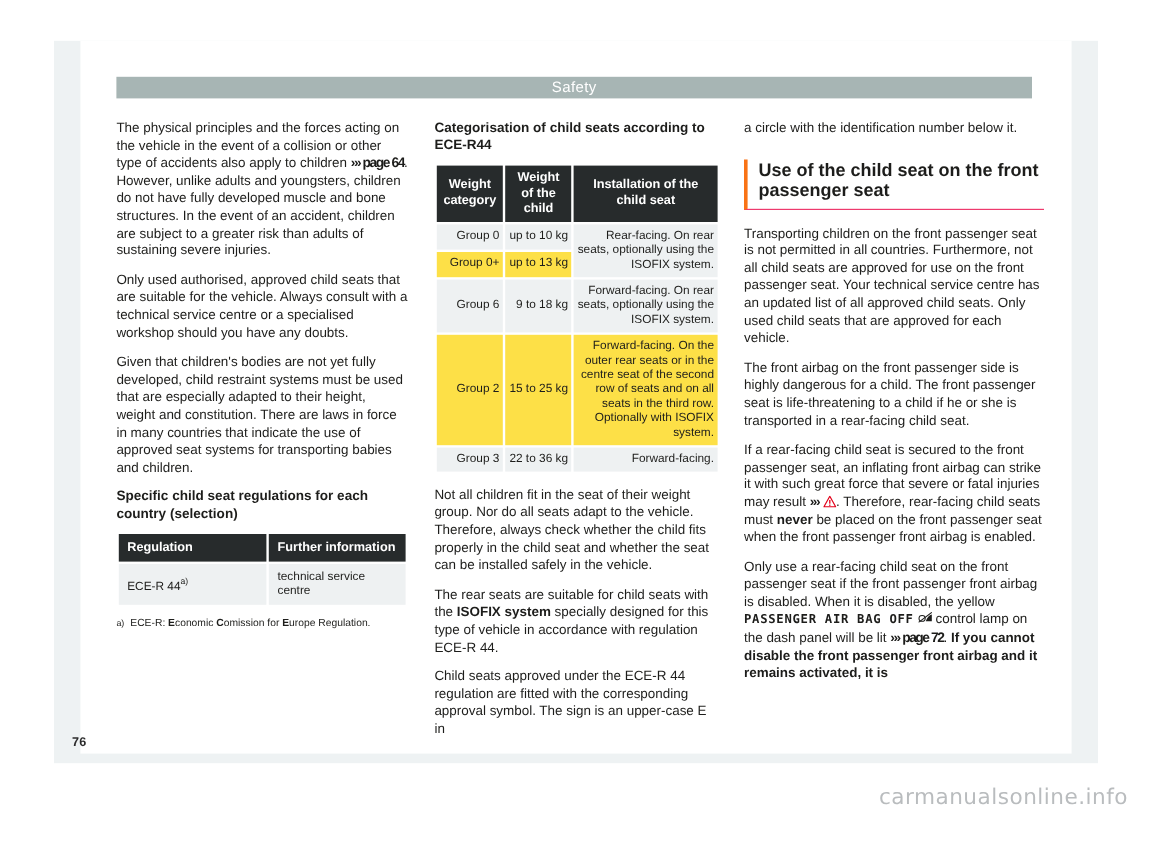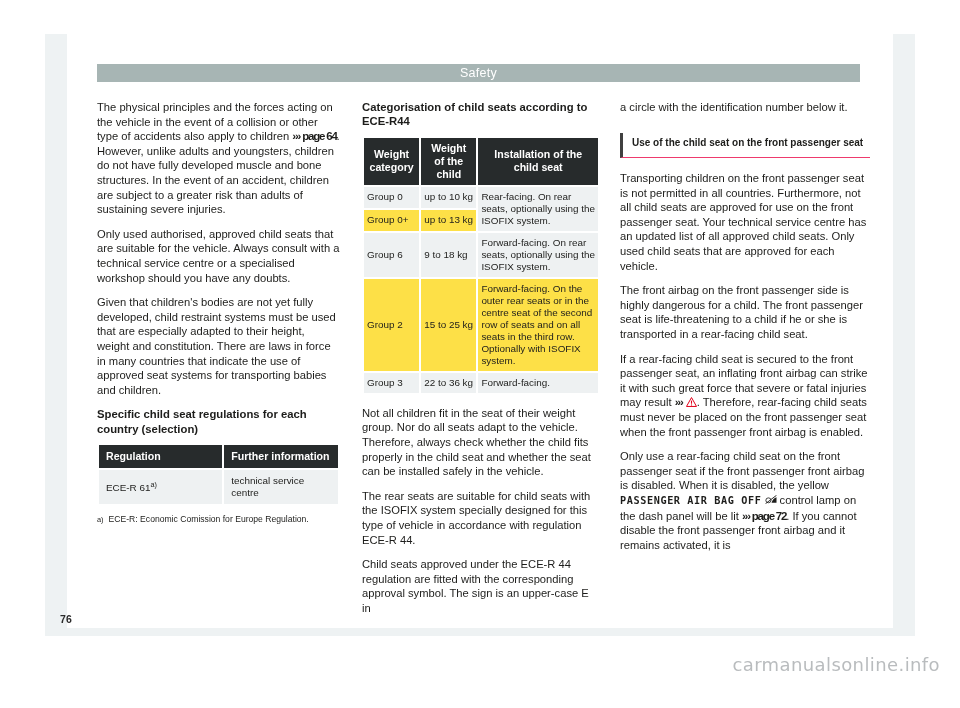--- a/index.html
+++ b/index.html
@@ -44,36 +44,36 @@
     position:absolute;top:100px;
     font-size:11.2px;line-height:14.6px;color:#1d1d1b;
     text-align:left;
   }
   #col-1{left:97px;width:243px;}
   #col-2{left:362px;width:238px;}
   #col-3{left:620px;width:250px;}
 
   p{margin:0 0 10px 0;}
   p:last-child{margin-bottom:0;}
-  b,strong{font-weight:normal;}
+  b,strong{font-weight:bold;}
 
   h3.sub{
     margin:0 0 7px 0;font-size:11.3px;line-height:14.4px;
     font-weight:bold;color:#1d1d1b;
   }
   h3.sub.spaced{margin-top:4px;}
 
   
   .sect-head{
     position:relative;
     margin:18px 0 13px 0;
     padding:2px 0 6px 9px;
-    border-left:3px solid #404040;
+    border-left:3px solid #f97316;
     border-bottom:1.6px solid #ee3a6d;
-    font-size:10px;line-height:16.5px;font-weight:bold;color:#1d1d1b;
+    font-size:15px;line-height:16.5px;font-weight:bold;color:#1d1d1b;
   }
 
   
   .ref{font-weight:bold;letter-spacing:-1.2px;font-size:11.5px;}
   .warn-tri{
     display:inline-block;color:#e2001a;font-size:11.5px;
     line-height:1;vertical-align:-1px;
   }
   .mono-sym{
     font-family:"DejaVu Sans Mono", monospace;font-weight:bold;
@@ -86,21 +86,21 @@
 
   
   table{border-collapse:separate;border-spacing:2px;width:100%;}
   table.tbl th{
     background:#272b2c;color:#ffffff;font-weight:bold;
     font-size:10.6px;line-height:13px;padding:4px 4px;
     text-align:center;vertical-align:middle;
   }
   table.tbl td{
     background:#eef1f2;color:#1d1d1b;font-size:9.9px;line-height:12px;
-    padding:4px 3px;text-align:left;vertical-align:middle;
+    padding:4px 3px;text-align:right;vertical-align:middle;
   }
   table.tbl tr.alt td{background:#fde047;}
 
   
   table.reg{margin-top:2px;}
   table.reg th{
     background:#272b2c;color:#ffffff;font-weight:bold;
     font-size:10.6px;line-height:13px;padding:5px 7px;
     text-align:left;
   }
@@ -146,21 +146,21 @@
 
     <h3 class="sub spaced">Specific child seat regulations for each country (selection)</h3>
 
     <table class="reg">
       <tbody>
           <tr>
         <th style="width:52%">Regulation</th>
         <th style="width:48%">Further information</th>
       </tr>
       <tr>
-        <td><span>ECE-R 61</span><sup class="fm">a)</sup></td>
+        <td><span>ECE-R 44</span><sup class="fm">a)</sup></td>
         <td>technical service centre</td>
       </tr>
     </tbody>
       </table>
 
     <div class="fnote">
       <sup>a)</sup>
       <span><span>ECE-R: </span><b>E</b><span>conomic </span><b>C</b><span>omission for </span><b>E</b><span>urope Regulation.</span></span>
     </div>
   </div>

